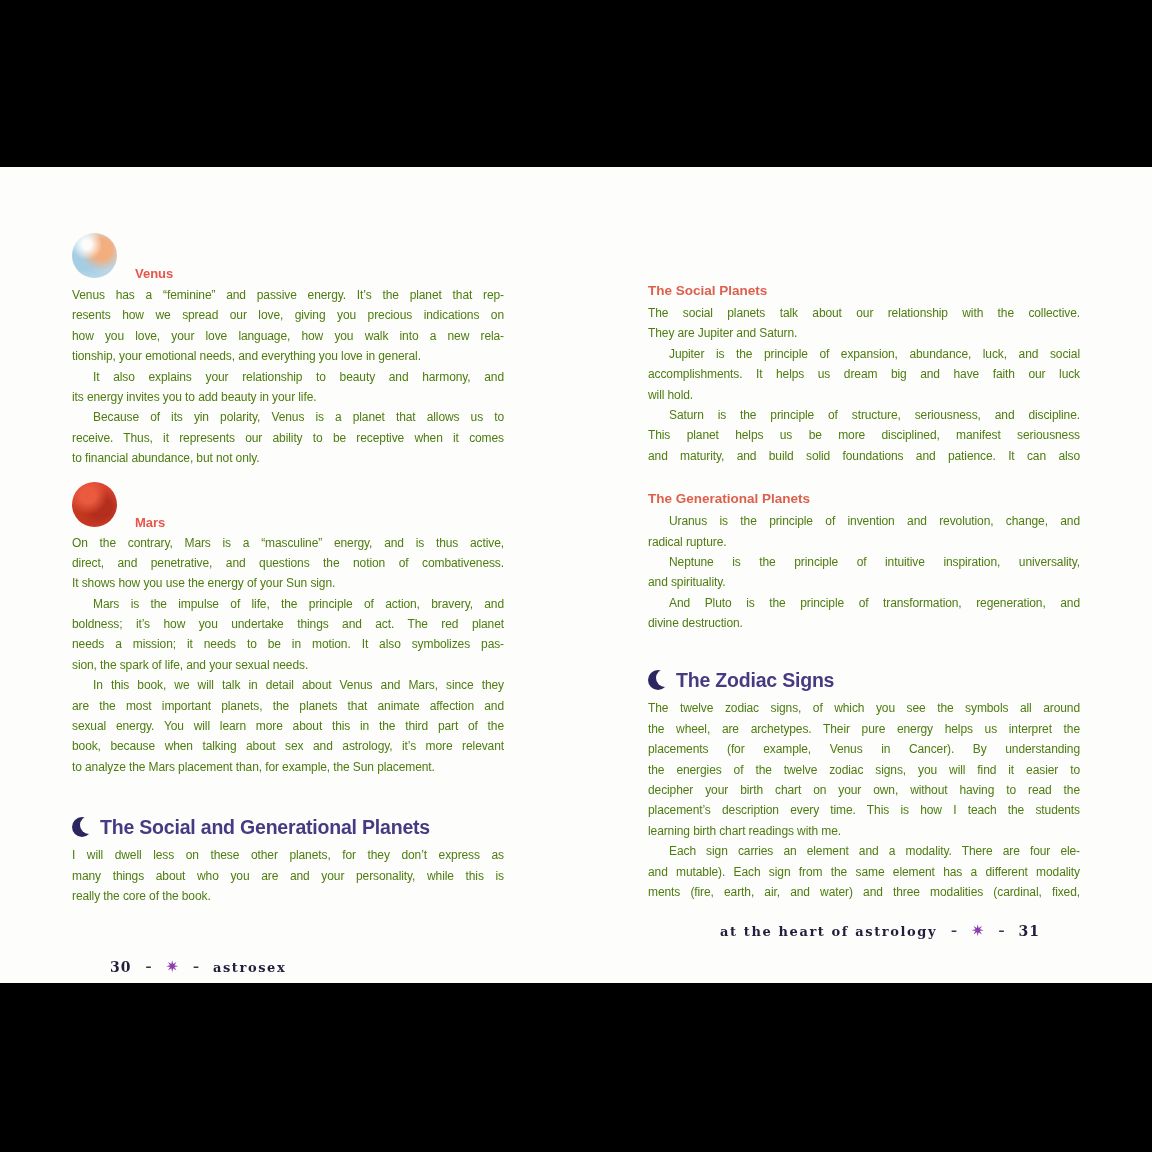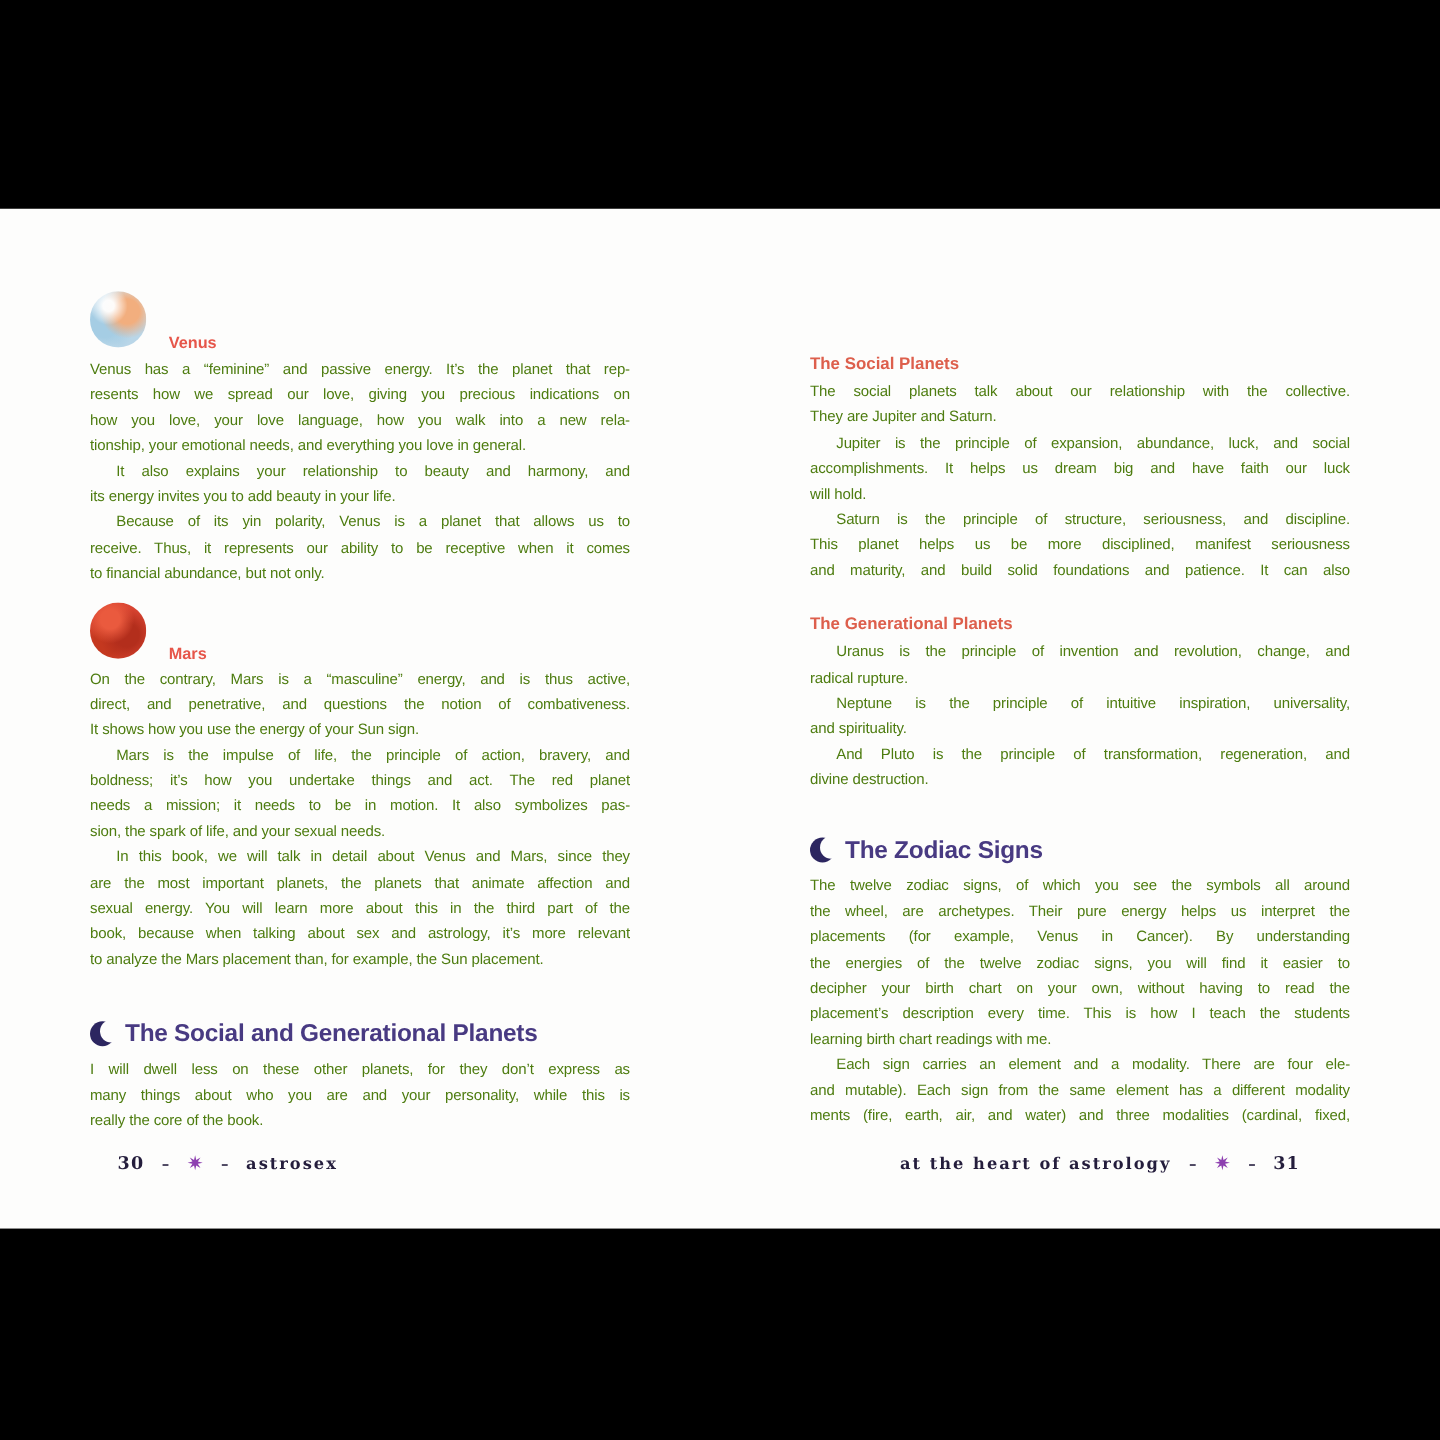--- a/index.html
+++ b/index.html
@@ -72,21 +72,21 @@
     font-size:13.5px; font-weight:bold; color:#dd5f4c;
     height:20px; line-height:20px; margin-bottom:2px;
   }
   #right-col .subhead:not(:first-child) { margin-top:23px; }
 
   
   .footer {
     position:absolute; top:756px; display:flex; align-items:center; gap:14px;
     font-family:"DejaVu Serif", serif; font-weight:bold; color:#241d3c;
   }
-  .footer-left  { left:94px; }
+  .footer-left  { left:110px;margin-top:36px; }
   .footer-right { right:112px; }
   .footer .num   { font-size:14px; letter-spacing:1px; }
   .footer .label { font-size:13px; letter-spacing:1.6px; }
   .footer .dash  { font-size:12px; color:#3a3350; }
   .footer .star  { font-family:"DejaVu Sans", sans-serif; font-size:16px; color:#8d3fb0; line-height:1; }
 </style>
 </head>
 <body>
 
 <div class="canvas">

